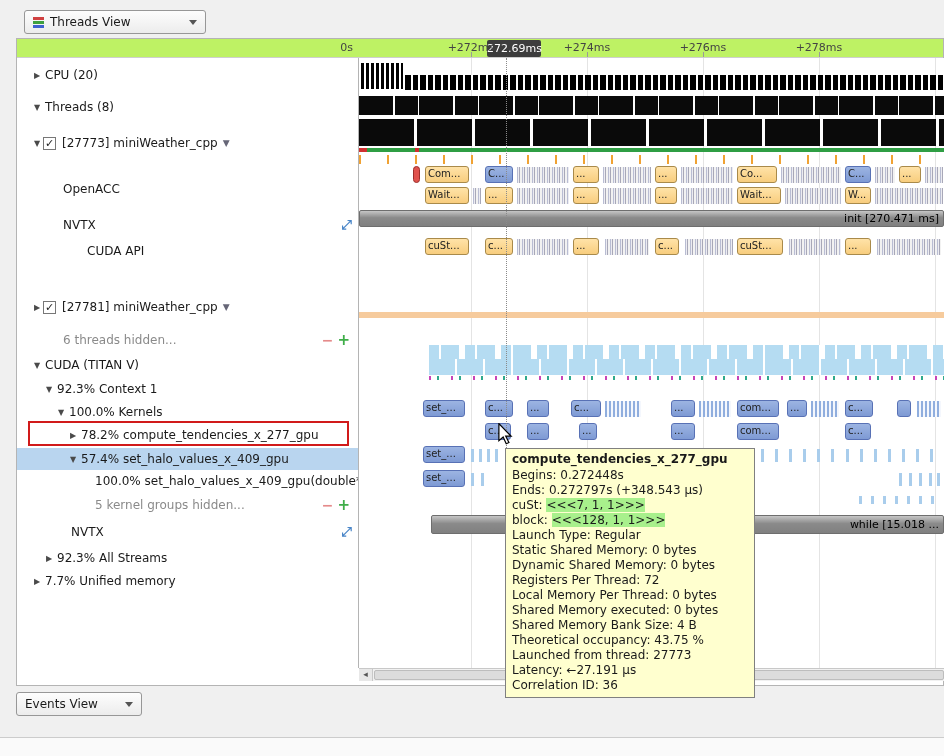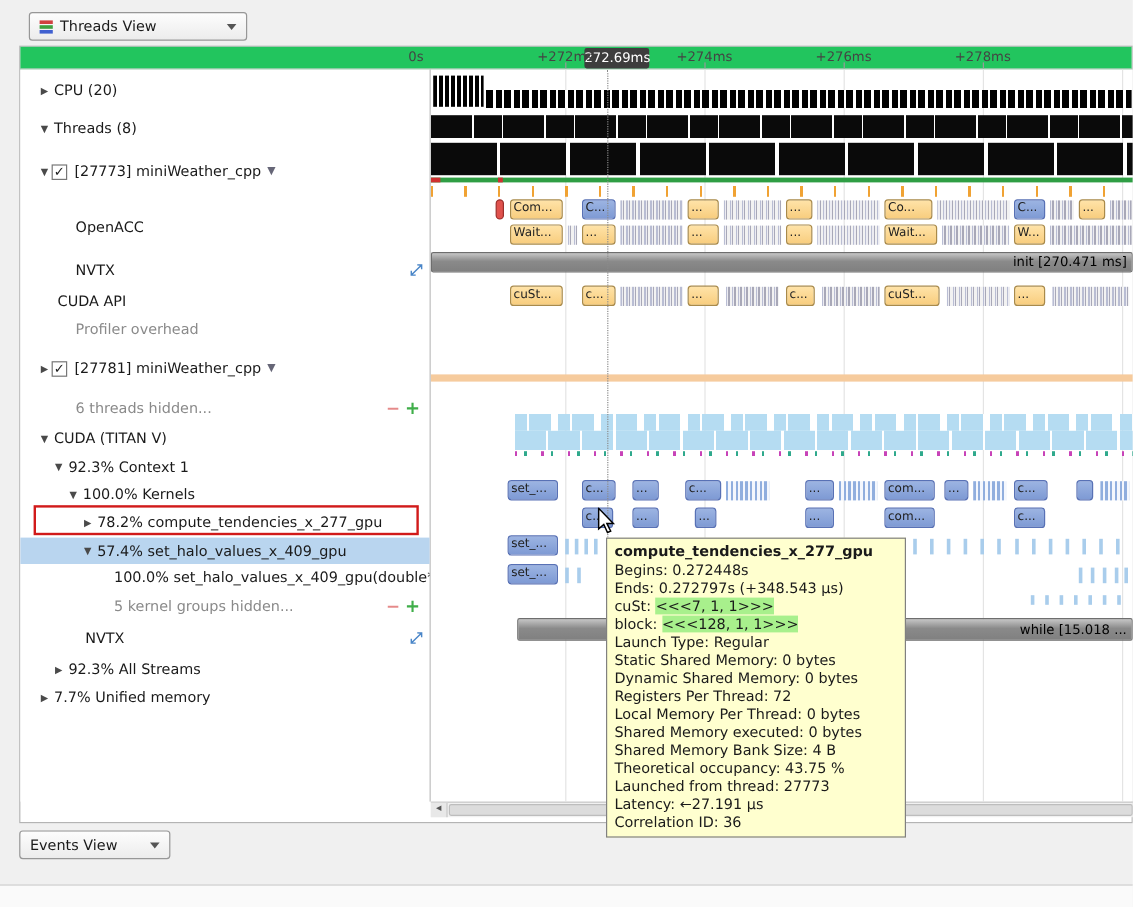--- a/index.html
+++ b/index.html
@@ -16,21 +16,21 @@
     padding:2px 8px; height:24px;
     background:linear-gradient(#fdfdfd,#ececec);
     border:1px solid #979797; border-radius:3px; cursor:default;
   }
   .dd-caret { width:0;height:0;border-left:4px solid transparent;border-right:4px solid transparent;border-top:5px solid #555; margin-left:auto; }
   .tl-icon { display:inline-flex; flex-direction:column; gap:1px; }
   .tl-icon i { display:block; width:11px; height:3px; }
 
   
   #main { position:absolute; left:16px; top:38px; width:928px; height:648px; background:#fff; border:1px solid #b4b4b4; }
-  #ruler { position:absolute; left:0; top:0; width:926px; height:19px; background:#22c55e; border-bottom:1px solid #cfcfcf; font-size:11px; color:#444; }
+  #ruler { position:absolute; left:0; top:0; width:926px; height:19px; background:#bef264; border-bottom:1px solid #cfcfcf; font-size:11px; color:#444; }
   .rtick { position:absolute; top:2px; width:60px; text-align:center; }
   .rmark { position:absolute; bottom:0; width:1px; height:5px; background:#999; }
   #cursor-badge { position:absolute; top:1px; width:54px; height:17px; background:#3d3d3d; color:#fff; text-align:center; line-height:17px; border-radius:2px; font-size:11px; }
   #origin-label { position:absolute; left:306px; top:2px; width:30px; text-align:right; }
 
   
   #tree { position:absolute; left:0; top:19px; width:342px; height:610px; background:#fff; border-right:1px solid #b4b4b4; }
   .trow { position:absolute; left:0; width:341px; height:20px; display:flex; align-items:center; white-space:nowrap; overflow:hidden; }
   .trow.sel { background:#b9d5ef; height:22px; }
   .arr { font-size:8px; color:#4a4a4a; width:12px; flex:0 0 12px; text-align:center; }
@@ -119,24 +119,21 @@
         <span class="rowcaret">▼</span>
       </div>
     <div class="trow" style="top:121px">
         <span class="tlabel" style="margin-left:44px">OpenACC</span>
       </div>
     <div class="trow" style="top:157px">
         <span class="tlabel" style="margin-left:44px">NVTX</span>
         <span class="expand-ic">⤢</span>
       </div>
     <div class="trow" style="top:183px">
-        <span class="tlabel" style="margin-left:29px">CUDA API</span>
-      </div>
-    <div class="trow" style="top:206px">
-        <span class="tlabel gray" style="margin-left:44px">Profiler overhead</span>
+        <span class="tlabel" style="margin-left:68px">CUDA API</span>
       </div>
     <div class="trow" style="top:239px">
         <span class="arr" style="margin-left:14px">▶</span>
         <span class="cbx">✓</span>
         <span class="tlabel">[27781] miniWeather_cpp</span>
         <span class="rowcaret">▼</span>
       </div>
     <div class="trow" style="top:272px">
         <span class="tlabel gray" style="margin-left:44px">6 threads hidden...</span>
         <span class="hid-ic"><span class="minus">−</span><span class="plus">+</span></span>

